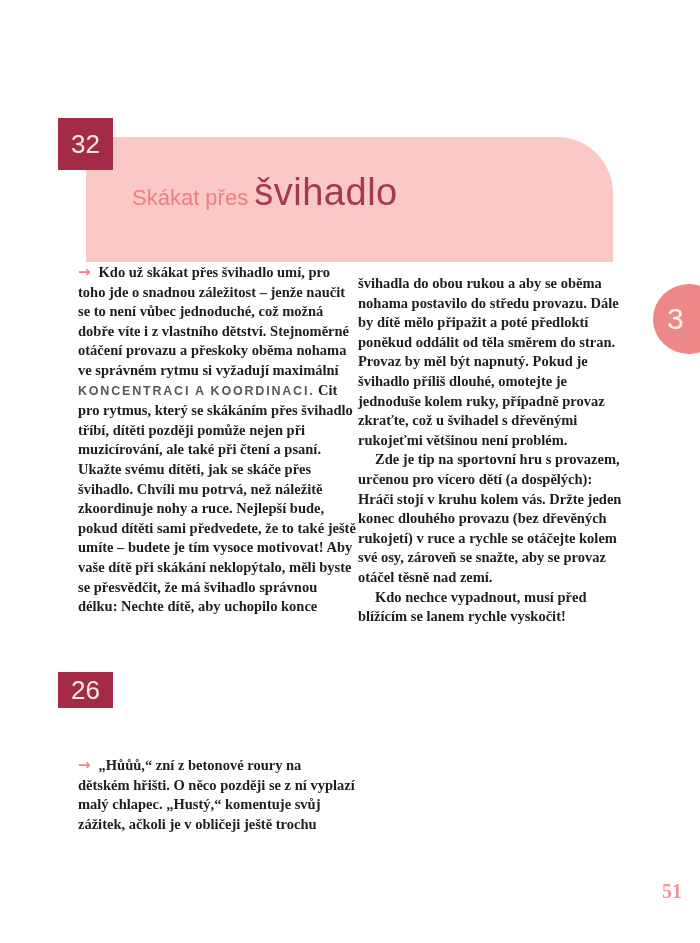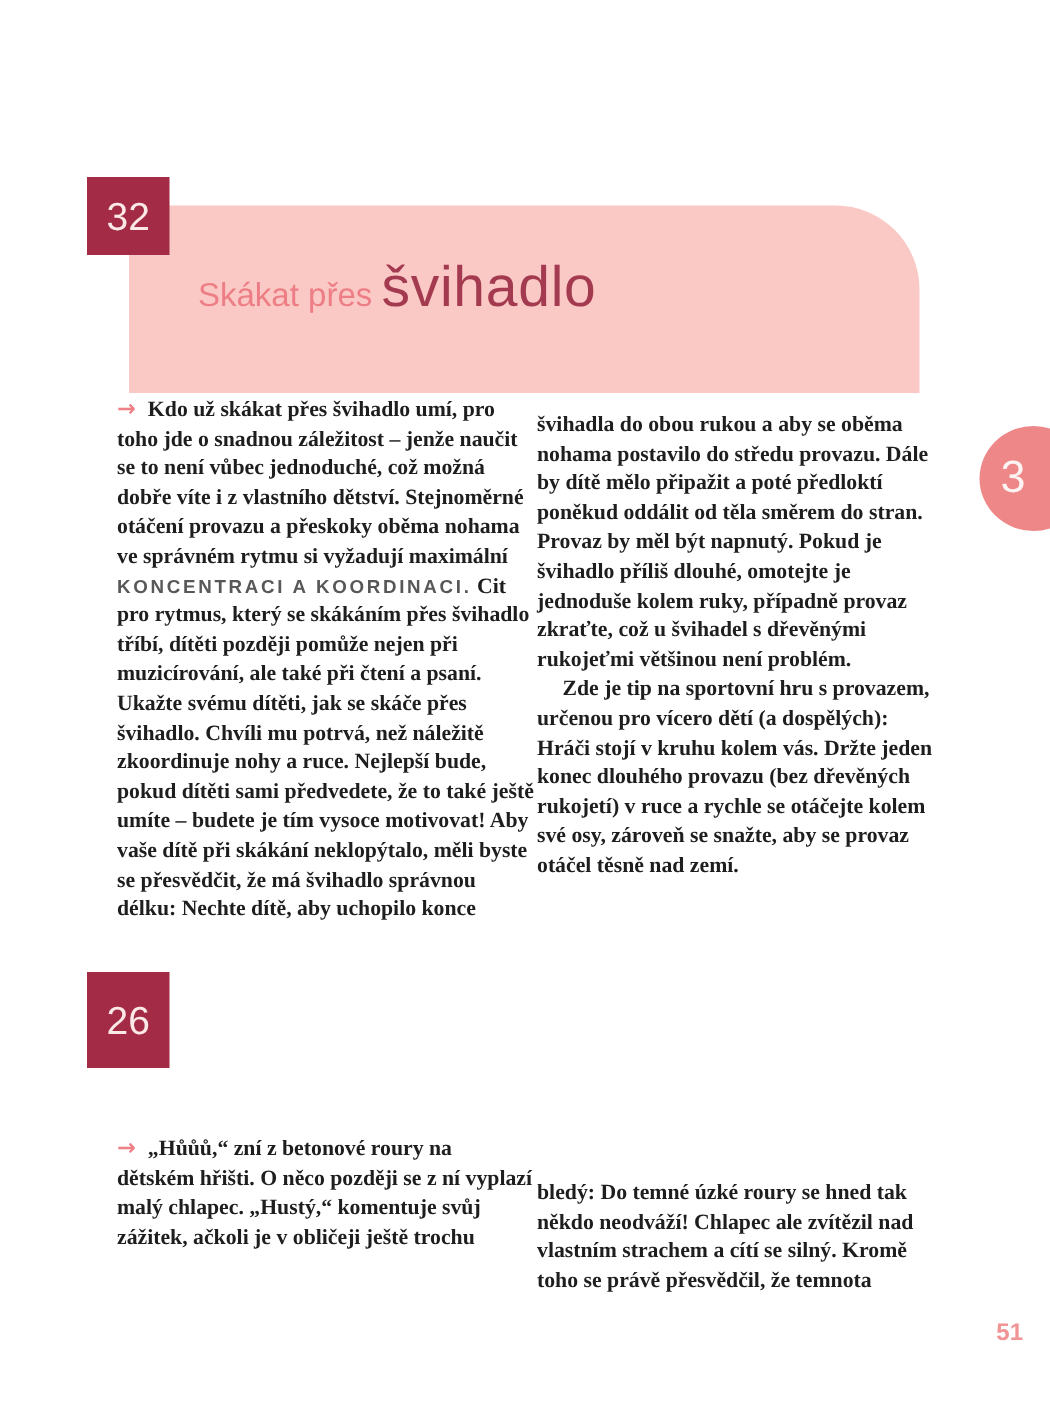--- a/index.html
+++ b/index.html
@@ -13,21 +13,21 @@
     font-family:"Liberation Sans","DejaVu Sans",sans-serif;font-size:26px;
     display:flex;align-items:center;justify-content:center;
   }
   .banner{position:absolute;background:#fbc9c5;border-radius:0 56px 0 0;z-index:1;margin-top:19px;}
   .title{position:absolute;margin:0;font-family:"Liberation Sans","DejaVu Sans",sans-serif;font-weight:normal;white-space:nowrap;}
   .t-large{font-size:38px;color:#a43a50;letter-spacing:.5px;}
   .t-small{font-size:22px;color:#ed7e85;}
   #s1-badge{left:58px;top:118px;width:55px;height:52px;}
   #s1-banner{left:86px;top:118px;width:527px;height:125px;}
   #s1-title{left:46px;top:34px;}
-  #s2-badge{left:58px;top:648px;width:55px;height:64px;}
+  #s2-badge{left:58px;top:672px;width:55px;height:36px;}
   #s2-banner{left:86px;top:648px;width:527px;height:117px;}
   #s2-title{left:46px;top:28px;}
   
   .col{position:absolute;font-size:14.5px;line-height:19.6px;color:#1e1e1e;text-align:left;font-weight:bold;}
   .col p{margin:0;}
   .col p.indent{text-indent:17px;}
   #s1-col1{left:78px;top:263px;width:278px;}
   #s1-col2{left:358px;top:263px;width:268px;margin-top:11px;}
   #s2-col1{left:78px;top:756px;width:278px;}
   #s2-col2{left:358px;top:786px;width:268px;}
@@ -38,48 +38,46 @@
   }
   
   .side-tab{
     position:absolute;left:653px;top:284px;width:72px;height:70px;border-radius:50%;
     background:#ee8888;color:#fdf3f2;z-index:3;
     font-family:"Liberation Sans","DejaVu Sans",sans-serif;font-size:30px;
     display:flex;align-items:center;padding-left:14px;box-sizing:border-box;
   }
   .page-number{
     position:absolute;right:18px;top:880px;
-    font-family:Liberation Sans, sans-serif;font-weight:bold;
-    font-size:16px;color:#f19496;
+    font-family:Liberation Serif, serif;font-weight:bold;
+    font-size:20px;color:#f19496;
   }
 </style>
 </head>
 <body>
 
 <div class="page">
 
   <div class="badge" id="s1-badge">32</div>
   <div class="banner" id="s1-banner">
     <h1 class="title" id="s1-title"><span class="t-small">Skákat přes </span><span class="t-large">švihadlo</span></h1>
   </div>
   <div class="col" id="s1-col1">
       <p><span class="arrow">→</span><span>Kdo už skákat přes švihadlo umí, pro toho jde o snadnou záležitost – jenže naučit se to není vůbec jednoduché, což možná dobře víte i z vlastního dětství. Stejnoměrné otáčení provazu a přeskoky oběma nohama ve správném rytmu si vyžadují maximální </span><span class="caps">KONCENTRACI A KOORDINACI.</span><span> Cit pro rytmus, který se skákáním přes švihadlo tříbí, dítěti později pomůže nejen při muzicírování, ale také při čtení a psaní. Ukažte svému dítěti, jak se skáče přes švihadlo. Chvíli mu potrvá, než náležitě zkoordinuje nohy a ruce. Nejlepší bude, pokud dítěti sami předvedete, že to také ještě umíte – budete je tím vysoce motivovat! Aby vaše dítě při skákání neklopýtalo, měli byste se přesvědčit, že má švihadlo správnou délku: Nechte dítě, aby uchopilo konce</span></p>
     </div>
   <div class="col" id="s1-col2">
       <p><span>švihadla do obou rukou a aby se oběma nohama postavilo do středu provazu. Dále by dítě mělo připažit a poté předloktí poněkud oddálit od těla směrem do stran. Provaz by měl být napnutý. Pokud je švihadlo příliš dlouhé, omotejte je jednoduše kolem ruky, případně provaz zkraťte, což u švihadel s dřevěnými rukojeťmi většinou není problém.</span></p>
       <p class="indent"><span>Zde je tip na sportovní hru s provazem, určenou pro vícero dětí (a dospělých): Hráči stojí v kruhu kolem vás. Držte jeden konec dlouhého provazu (bez dřevěných rukojetí) v ruce a rychle se otáčejte kolem své osy, zároveň se snažte, aby se provaz otáčel těsně nad zemí.</span></p>
+      <p class="indent"><span>Kdo nechce vypadnout, musí před blížícím se lanem rychle vyskočit!</span></p>
     </div>
 
   <div class="side-tab">
     <span>3</span>
   </div>
 
   <div class="badge" id="s2-badge">26</div>
   <div class="col" id="s2-col1">
       <p><span class="arrow">→</span><span>„Hůůů,“ zní z betonové roury na dětském hřišti. O něco později se z ní vyplazí malý chlapec. „Hustý,“ komentuje svůj zážitek, ačkoli je v obličeji ještě trochu</span></p>
     </div>
-  <div class="col" id="s2-col2">
-      <p><span>bledý: Do temné úzké roury se hned tak někdo neodváží! Chlapec ale zvítězil nad vlastním strachem a cítí se silný. Kromě toho se právě přesvědčil, že temnota</span></p>
-    </div>
 
   <div class="page-number">51</div>
 
 </div>
 
 </body></html>

